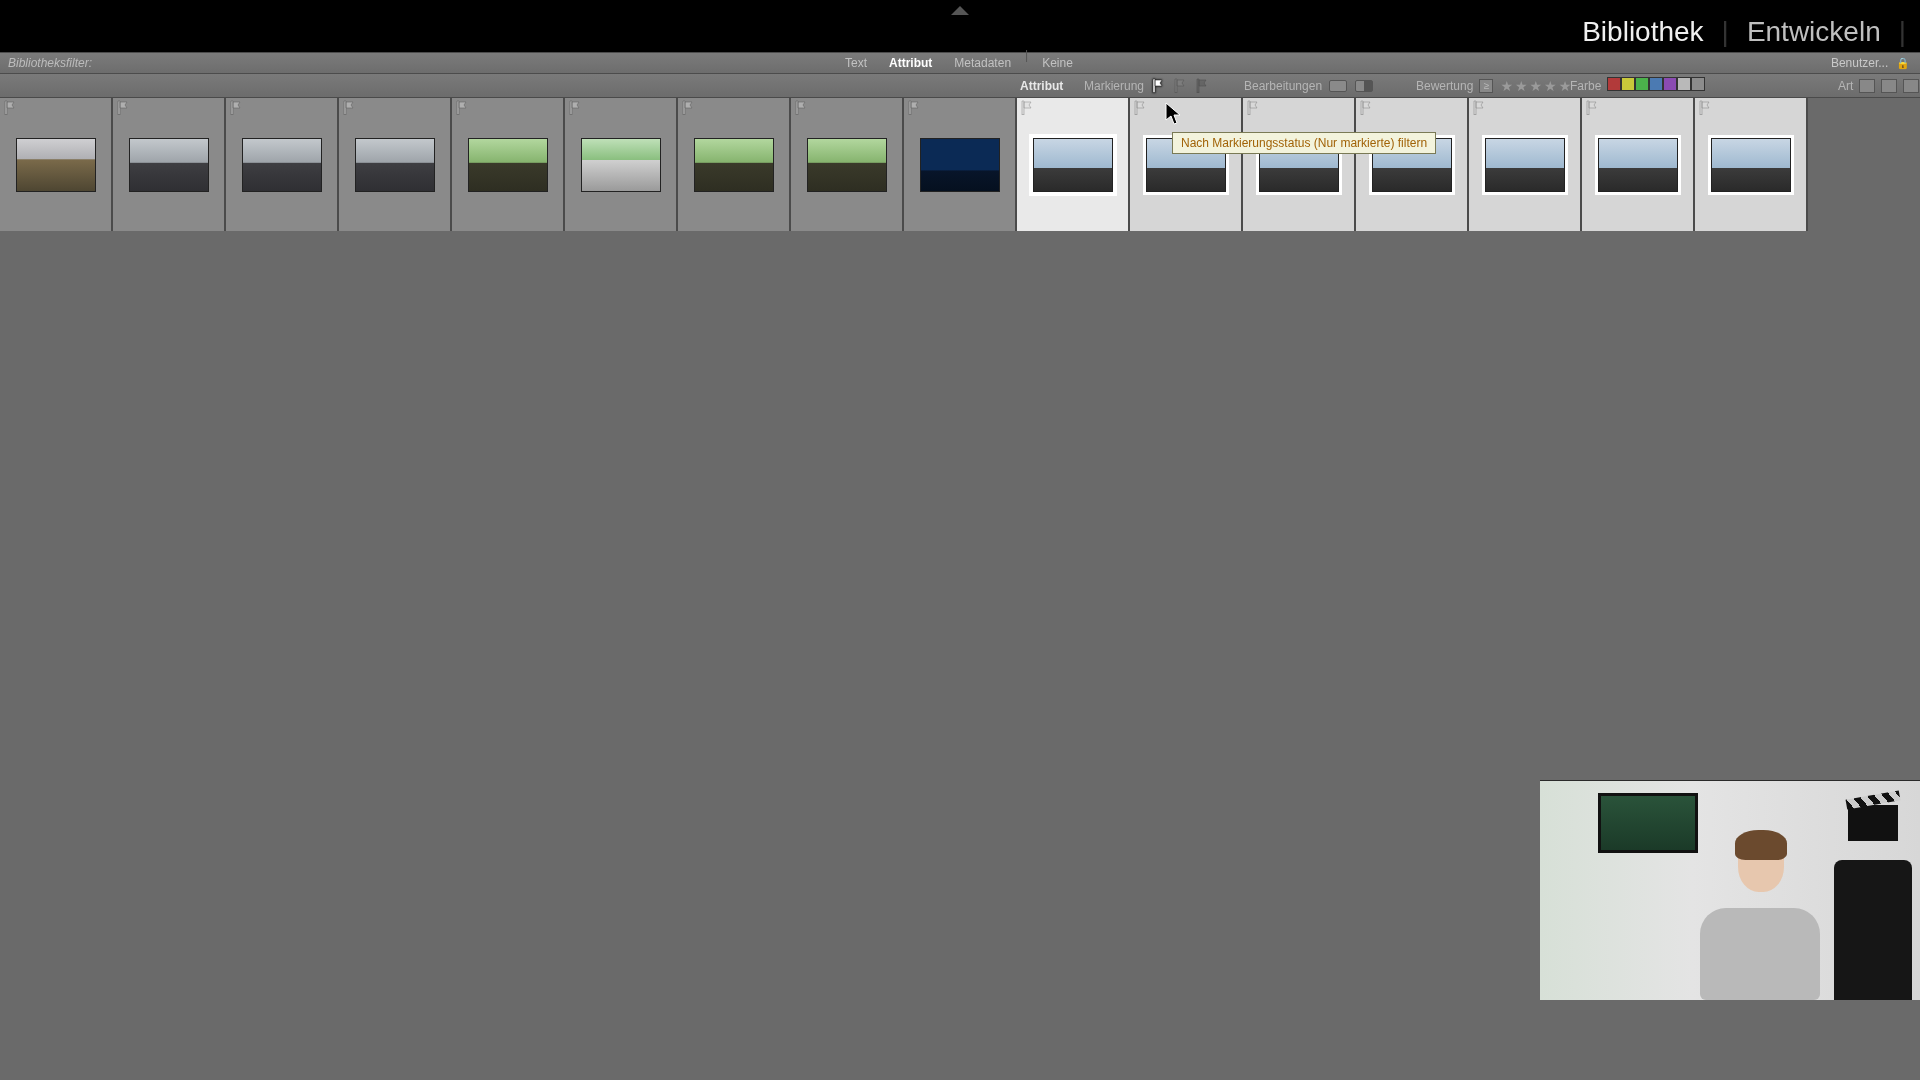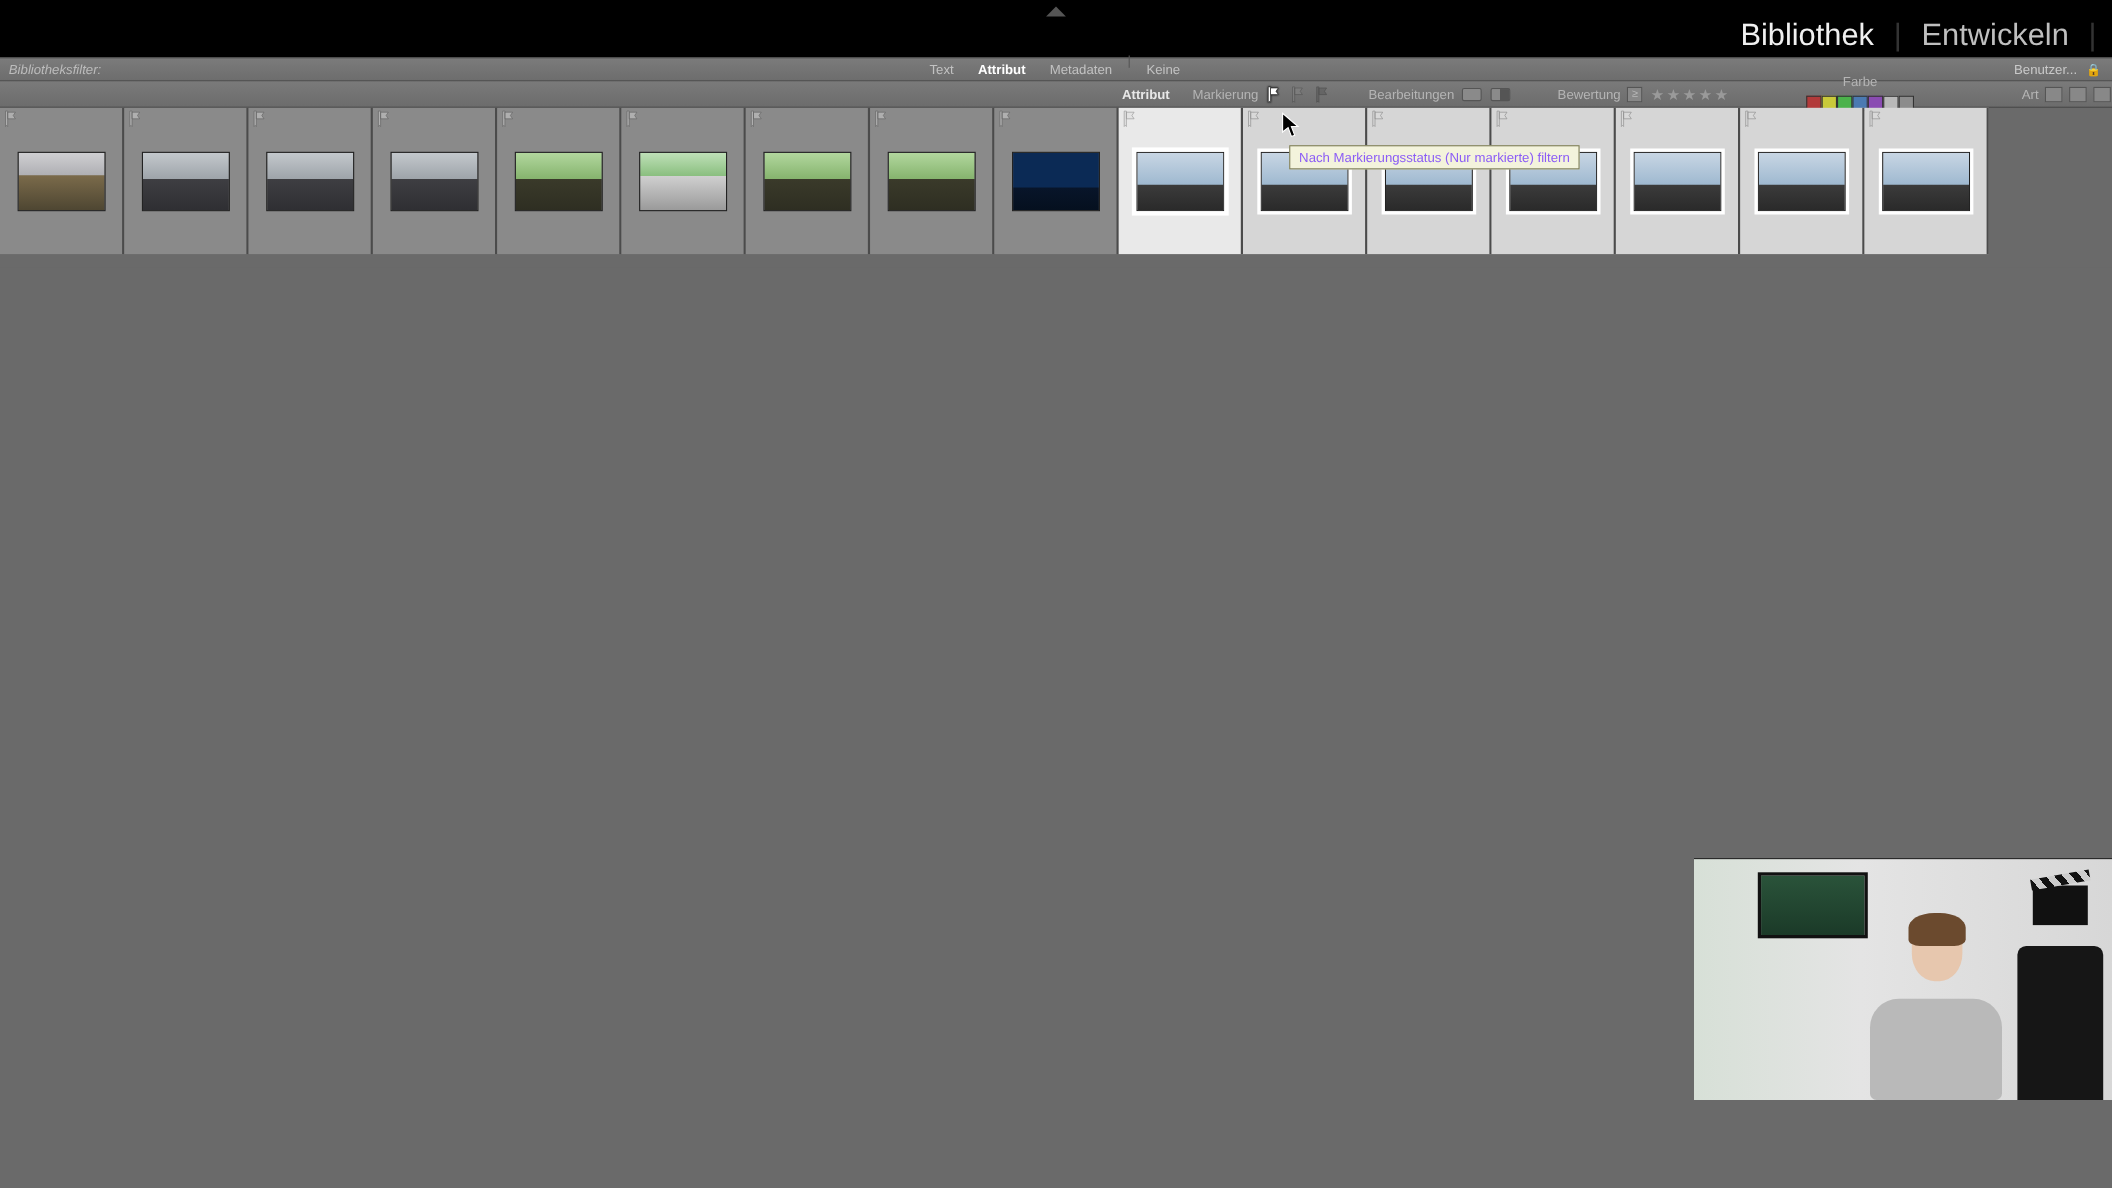--- a/index.html
+++ b/index.html
@@ -57,30 +57,30 @@
   .edit-toggle {
     width: 18px; height: 12px; background: #8a8a8a; border: 1px solid #555; border-radius: 2px;
     display: inline-block; margin: 0 1px;
   }
   .edit-toggle.half { background: linear-gradient(90deg,#8a8a8a 50%,#555 50%); }
 
   .attr-rating { position: absolute; left: 1416px; }
   .rating-op { width: 14px; height: 14px; border: 1px solid #555; background: #888; display:inline-block; text-align:center; line-height:12px; font-size:10px; }
   .star { color: #9a9a9a; font-size: 14px; margin: 0 1px; }
 
-  .attr-color { position: absolute; left: 1642px; flex-direction: column; }
+  .attr-color { position: absolute; left: 1570px; }
   .swatch { width: 14px; height: 14px; display:inline-block; border: 1px solid #333; margin: 0 0px; }
 
   .attr-kind { position: absolute; left: 1838px; }
   .kind-btn { width: 16px; height: 14px; border: 1px solid #555; background:#888; display:inline-block; margin:0 0px; }
 
   
   .tooltip {
     position: absolute; left: 1172px; top: 132px; z-index: 50;
-    background: #f3f3dc; border: 1px solid #7a7a55; color: #8b5cf6;
+    background: #f3f3dc; border: 1px solid #7a7a55; color: #a16207;
     font-size: 12px; padding: 3px 8px;
   }
 
   
   .cursor {
     position: absolute; left: 1165px; top: 102px; z-index: 60; pointer-events: none;
   }
   .cursor svg { width: 18px; height: 24px; }
 
   

